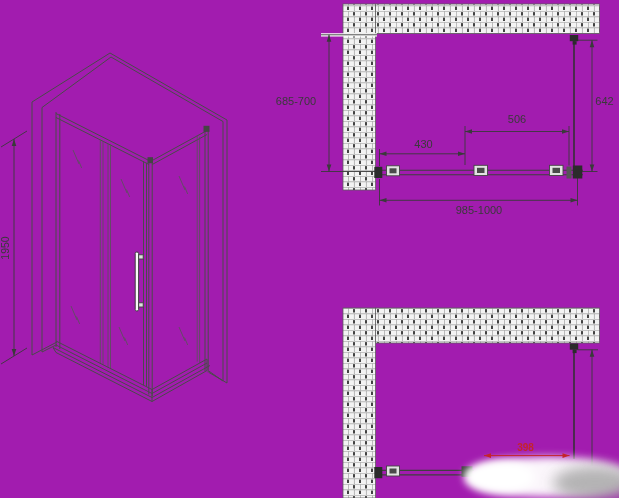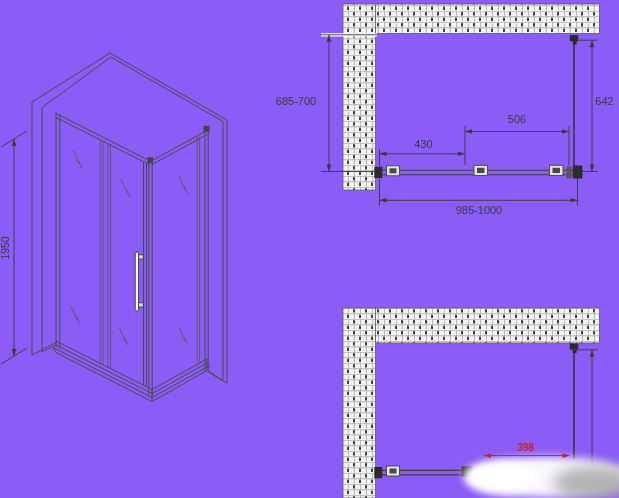--- a/index.html
+++ b/index.html
@@ -1,16 +1,16 @@
 <!DOCTYPE html>
 <html><head>
 <meta charset="utf-8">
 <style>
   html,body{margin:0;padding:0;background:#fff;}
-  .canvas{position:relative;width:619px;height:498px;background:#8b5cf6;overflow:hidden;
+  .canvas{position:relative;width:619px;height:498px;background:#a21caf;overflow:hidden;
           font-family:"Liberation Sans", sans-serif;}
   svg{position:absolute;left:0;top:0;}
   .ln{stroke:#4a4a4a;stroke-width:1;fill:none;}
   .ln-thin{stroke:#555;stroke-width:0.8;fill:none;}
   .dimln{stroke:#3a3a3a;stroke-width:0.9;fill:none;}
   .halo{stroke:#ffffff;stroke-width:3.2;fill:none;}
   .railln{stroke:#3f3f3f;stroke-width:1.1;fill:none;}
   .panelln{stroke:#2f2f2f;stroke-width:1.5;fill:none;}
   .dim-text{font-size:11px;fill:#3a3a3a;}
   .dim-text-rot{font-size:10.5px;fill:#3a3a3a;}

